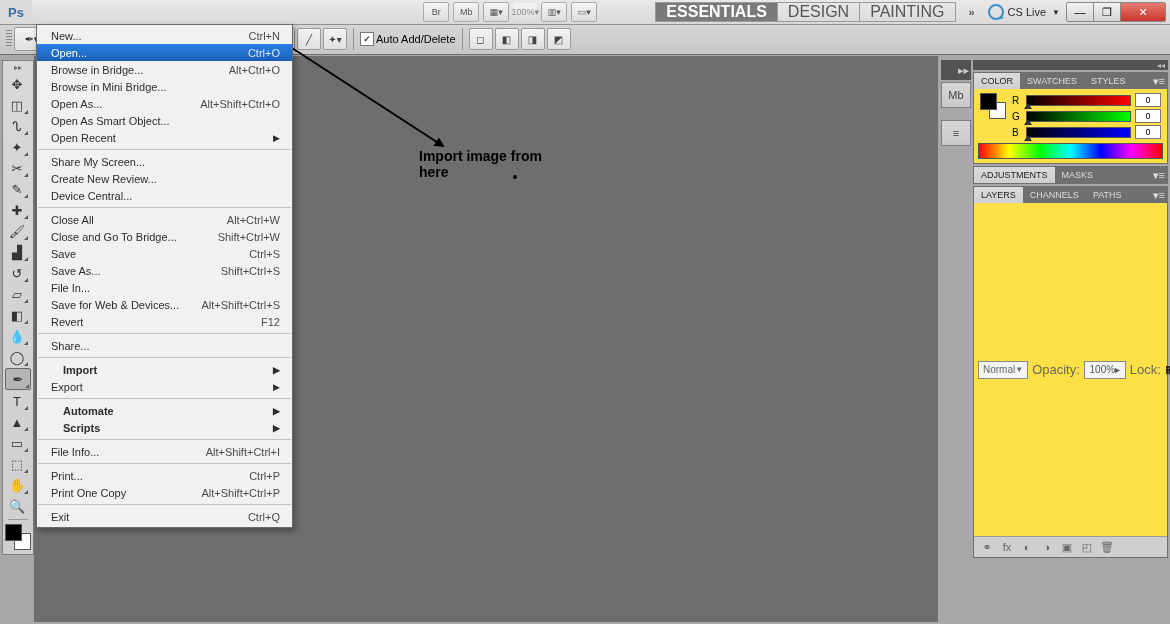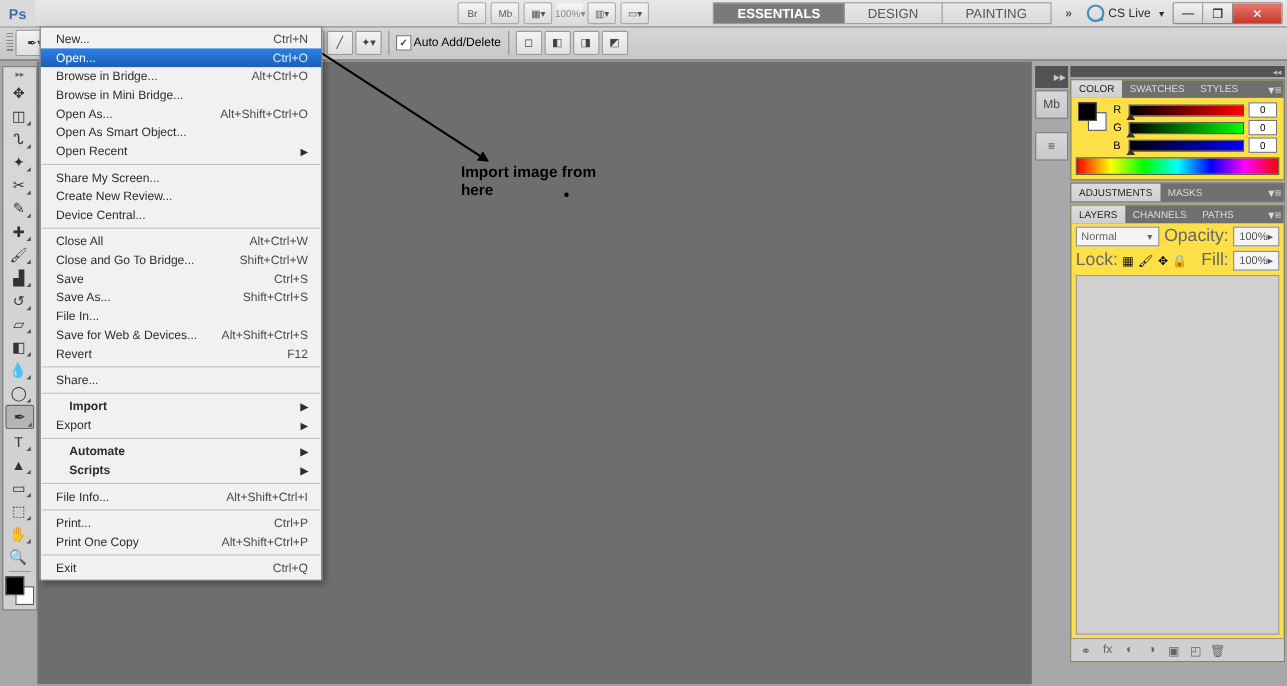--- a/index.html
+++ b/index.html
@@ -5,21 +5,21 @@
   html,body{margin:0;padding:0;width:1170px;height:624px;font-family:"Segoe UI",Tahoma,sans-serif;font-size:11px;color:#000;background:#fff;overflow:hidden;}
   .app{width:1170px;height:624px;background:#a8a8a8;position:relative;}
   
   .menubar{position:absolute;left:0;top:0;right:0;height:24px;background:linear-gradient(#e9e9e9,#d9d9d9);border-bottom:1px solid #8f8f8f;display:flex;align-items:center;z-index:50;}
   .ps-logo{width:32px;height:24px;display:flex;align-items:center;justify-content:center;color:#3a6ea5;font-weight:bold;font-size:13px;background:#dadada;}
   .menubar .menu{padding:0 11px;height:24px;display:flex;align-items:center;color:#2c2c2c;cursor:default;}
   .menubar .menu.open{background:#f5f5f5;border:1px solid #888;border-bottom:none;box-sizing:border-box;padding:0 10px;}
   .menubar .spacer{flex:1;}
   .menubar .iconbtn{width:24px;height:18px;margin:0 2px;border:1px solid #aaa;border-radius:2px;background:linear-gradient(#f5f5f5,#dcdcdc);display:flex;align-items:center;justify-content:center;font-size:9px;color:#555;}
   .ws-tabs{display:flex;height:18px;margin:0 6px;border:1px solid #9a9a9a;}
-  .ws-tabs .tab{padding:0 21px;display:flex;align-items:center;color:#555;font-size:12px;border-right:1px solid #9a9a9a;}
+  .ws-tabs .tab{padding:0 10px;display:flex;align-items:center;color:#555;font-size:16px;border-right:1px solid #9a9a9a;}
   .ws-tabs .tab.active{background:#7a7a7a;color:#fff;font-weight:bold;}
   .ws-tabs .tab:last-child{border-right:none;}
   .ws-more{width:20px;display:flex;align-items:center;justify-content:center;font-weight:bold;color:#555;}
   .cs-live{display:flex;align-items:center;gap:4px;padding:0 6px;color:#2c2c2c;}
   .cs-live-icon{width:12px;height:12px;border:2px solid #3a8fc5;border-radius:50%;position:relative;}
   .cs-live-icon::after{content:"";position:absolute;width:3px;height:3px;background:#3a8fc5;border-radius:50%;right:-1px;bottom:-1px;}
   .window-btns{display:flex;height:18px;border:1px solid #888;border-radius:2px;overflow:hidden;margin-right:4px;}
   .window-btns div{width:26px;display:flex;align-items:center;justify-content:center;border-right:1px solid #888;background:linear-gradient(#f2f2f2,#d4d4d4);}
   .window-btns div:last-child{border:none;}
   .window-btns .close{background:linear-gradient(#e77a6f,#c9362d);color:#fff;width:44px;}
@@ -74,26 +74,26 @@
   .srow .bar{flex:1;height:9px;border:1px solid #555;position:relative;}
   .srow .bar .knob{position:absolute;left:-3px;top:7px;width:0;height:0;border-left:4px solid transparent;border-right:4px solid transparent;border-bottom:6px solid #333;}
   .srow .val{width:24px;height:12px;border:1px solid #777;background:#fff;font-size:9px;text-align:center;line-height:12px;}
   .r-bar{background:linear-gradient(to right,#000,#f00);}
   .g-bar{background:linear-gradient(to right,#000,#0f0);}
   .b-bar{background:linear-gradient(to right,#000,#00f);}
   .spectrum{height:14px;margin:2px 4px 4px;background:linear-gradient(to right,#f00,#ff0,#0f0,#0ff,#00f,#f0f,#f00);border:1px solid #555;}
   
   .adj-body{height:0;}
   
-  .layers-body{padding:3px 4px;display:flex;flex-direction:column;gap:4px;}
+  .layers-body{padding:3px 4px;display:flex;flex-direction:row;gap:4px;}
   .lrow{display:flex;align-items:center;gap:4px;}
   .lsel{flex:1;height:16px;border:1px solid #888;background:#f4f4f4;font-size:10px;padding:0 4px;display:flex;align-items:center;justify-content:space-between;color:#666;}
   .lsel .tri{font-size:8px;}
   .lval{width:40px;height:16px;border:1px solid #888;background:#f4f4f4;font-size:10px;display:flex;align-items:center;justify-content:center;color:#555;}
-  .llab{font-size:16px;color:#666;}
+  .llab{font-size:13px;color:#666;}
   .layer-list{height:325px;background:#d0d0d0;border:1px solid #9a9a9a;margin:0;}
   .layer-foot{height:20px;display:flex;align-items:center;gap:6px;padding:0 6px;background:#cfcfcf;border-top:1px solid #9a9a9a;}
   .layer-foot .fi{width:14px;height:14px;display:flex;align-items:center;justify-content:center;color:#666;font-size:11px;}
   .canvas{position:absolute;left:34px;top:56px;right:232px;bottom:2px;background:#6e6e6e;}
 </style>
 </head>
 <body>
 
 <div class="app">
 

